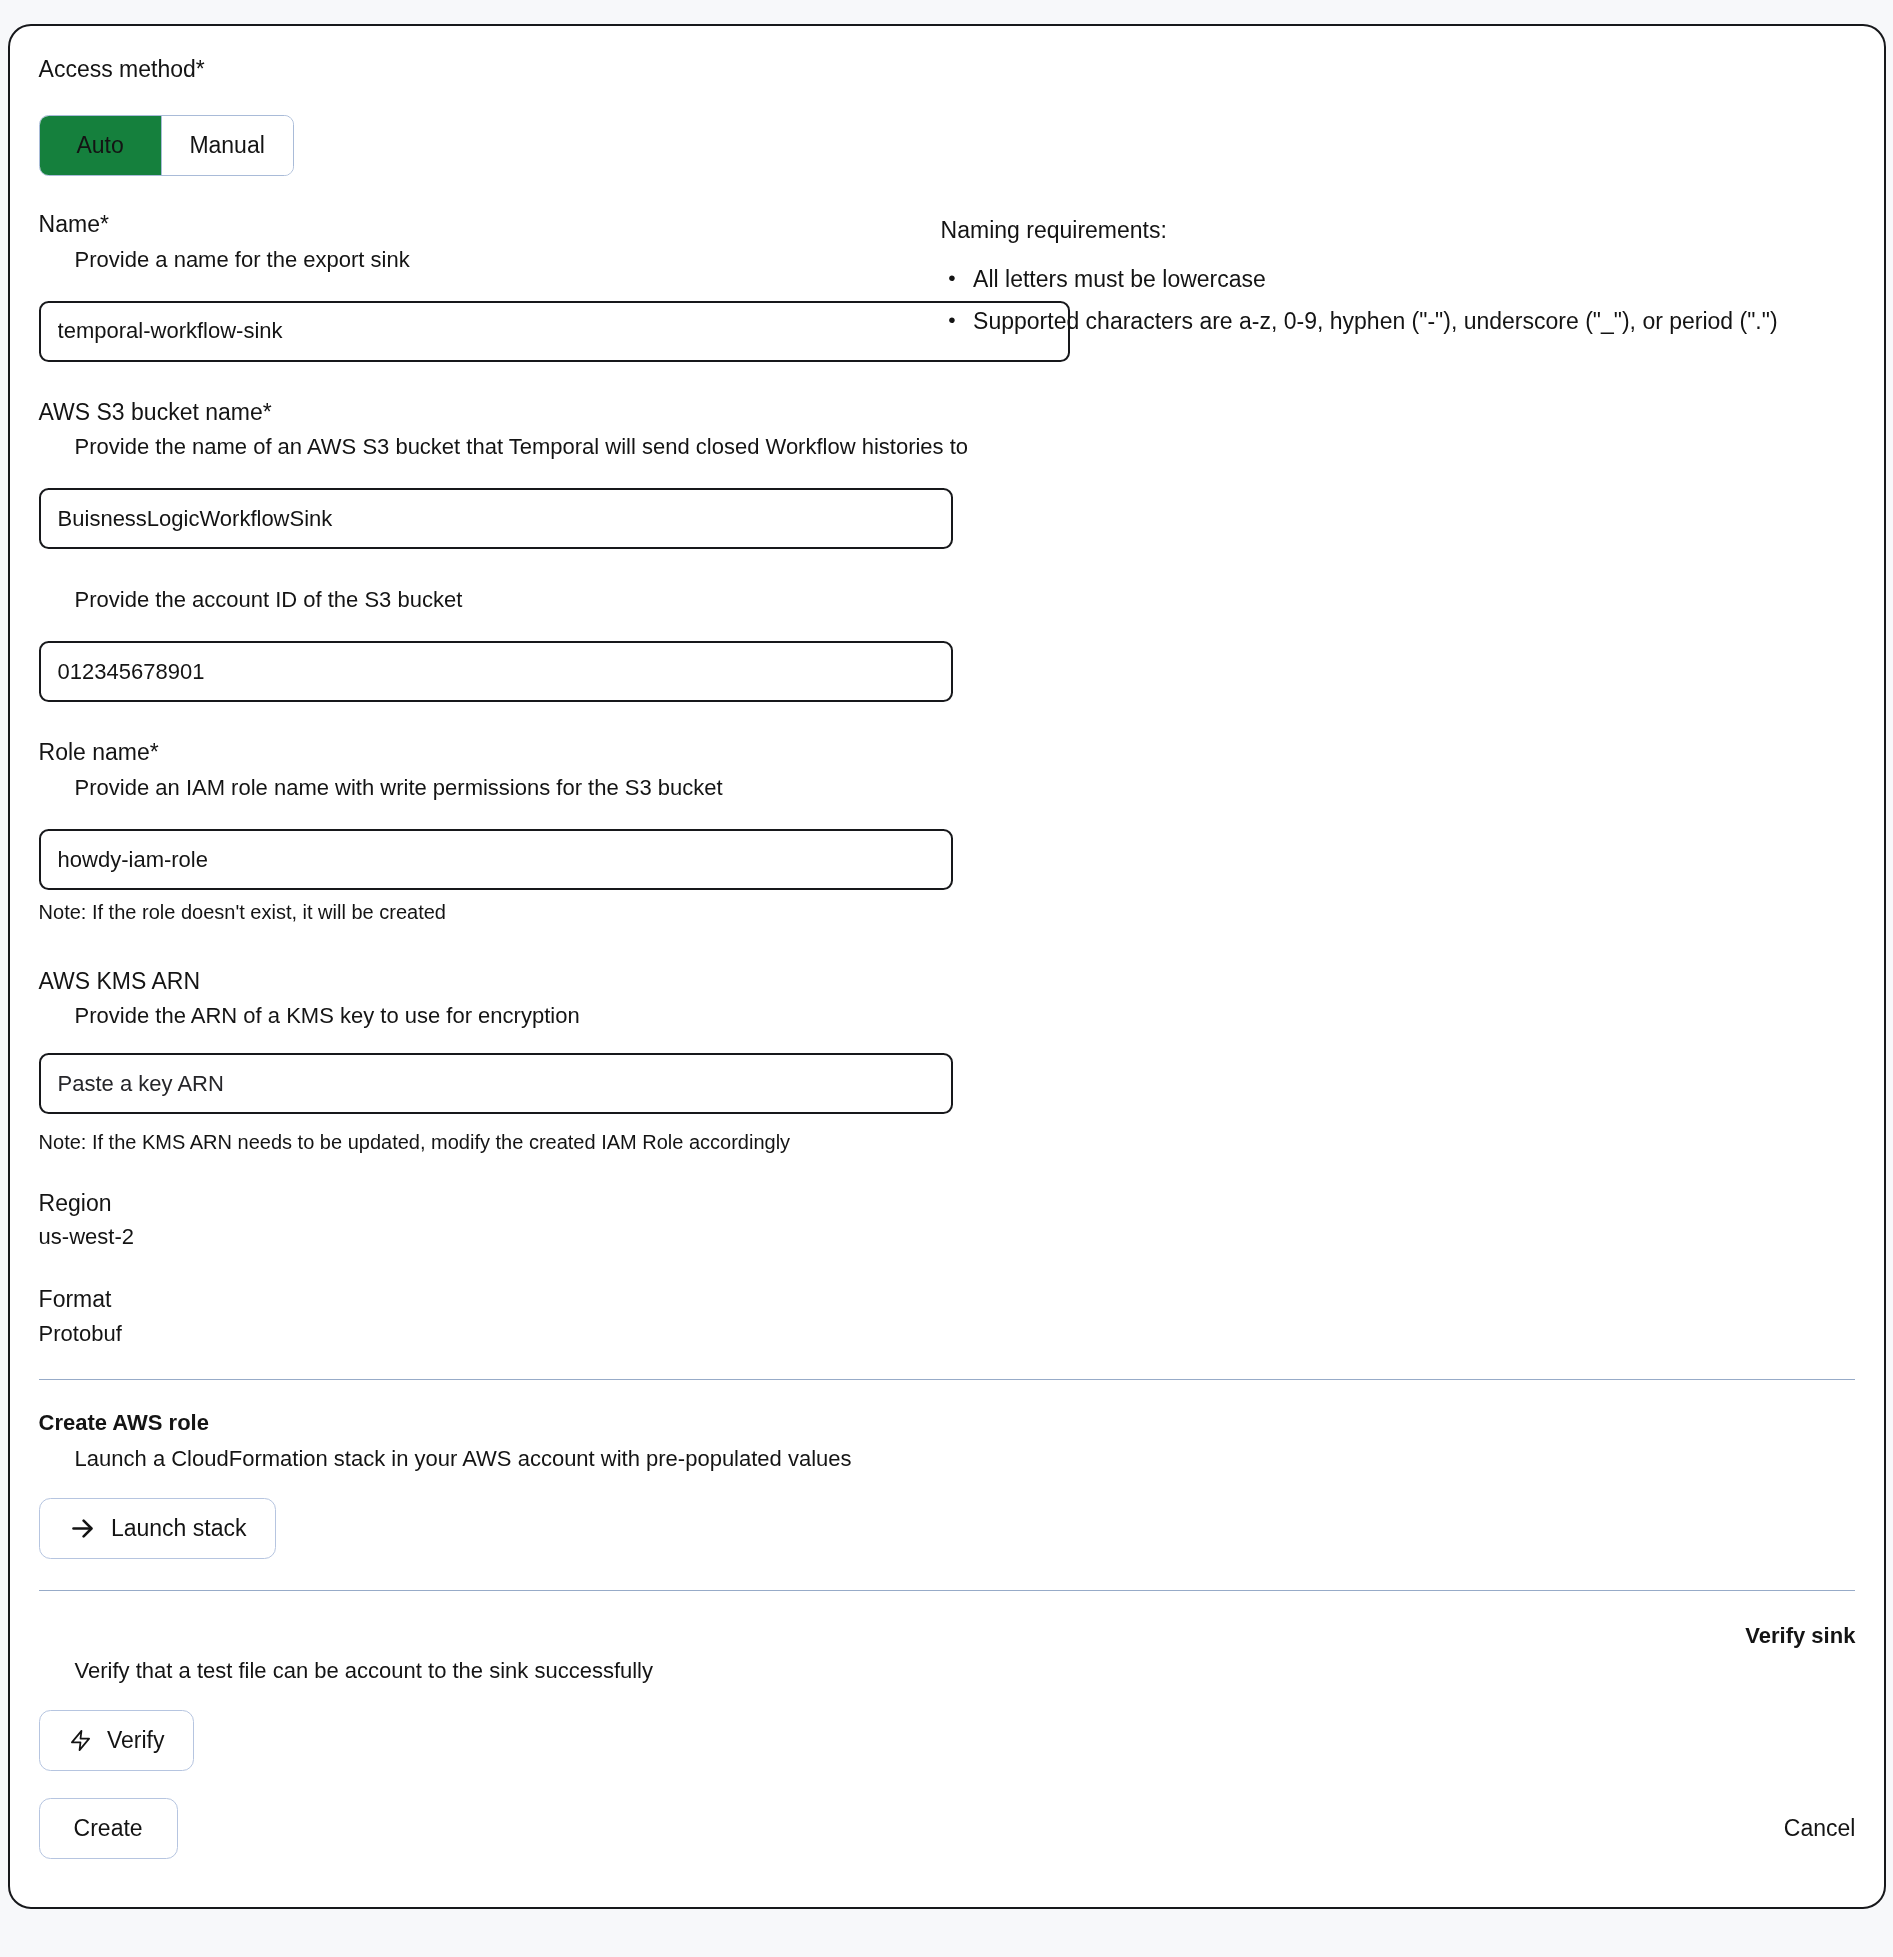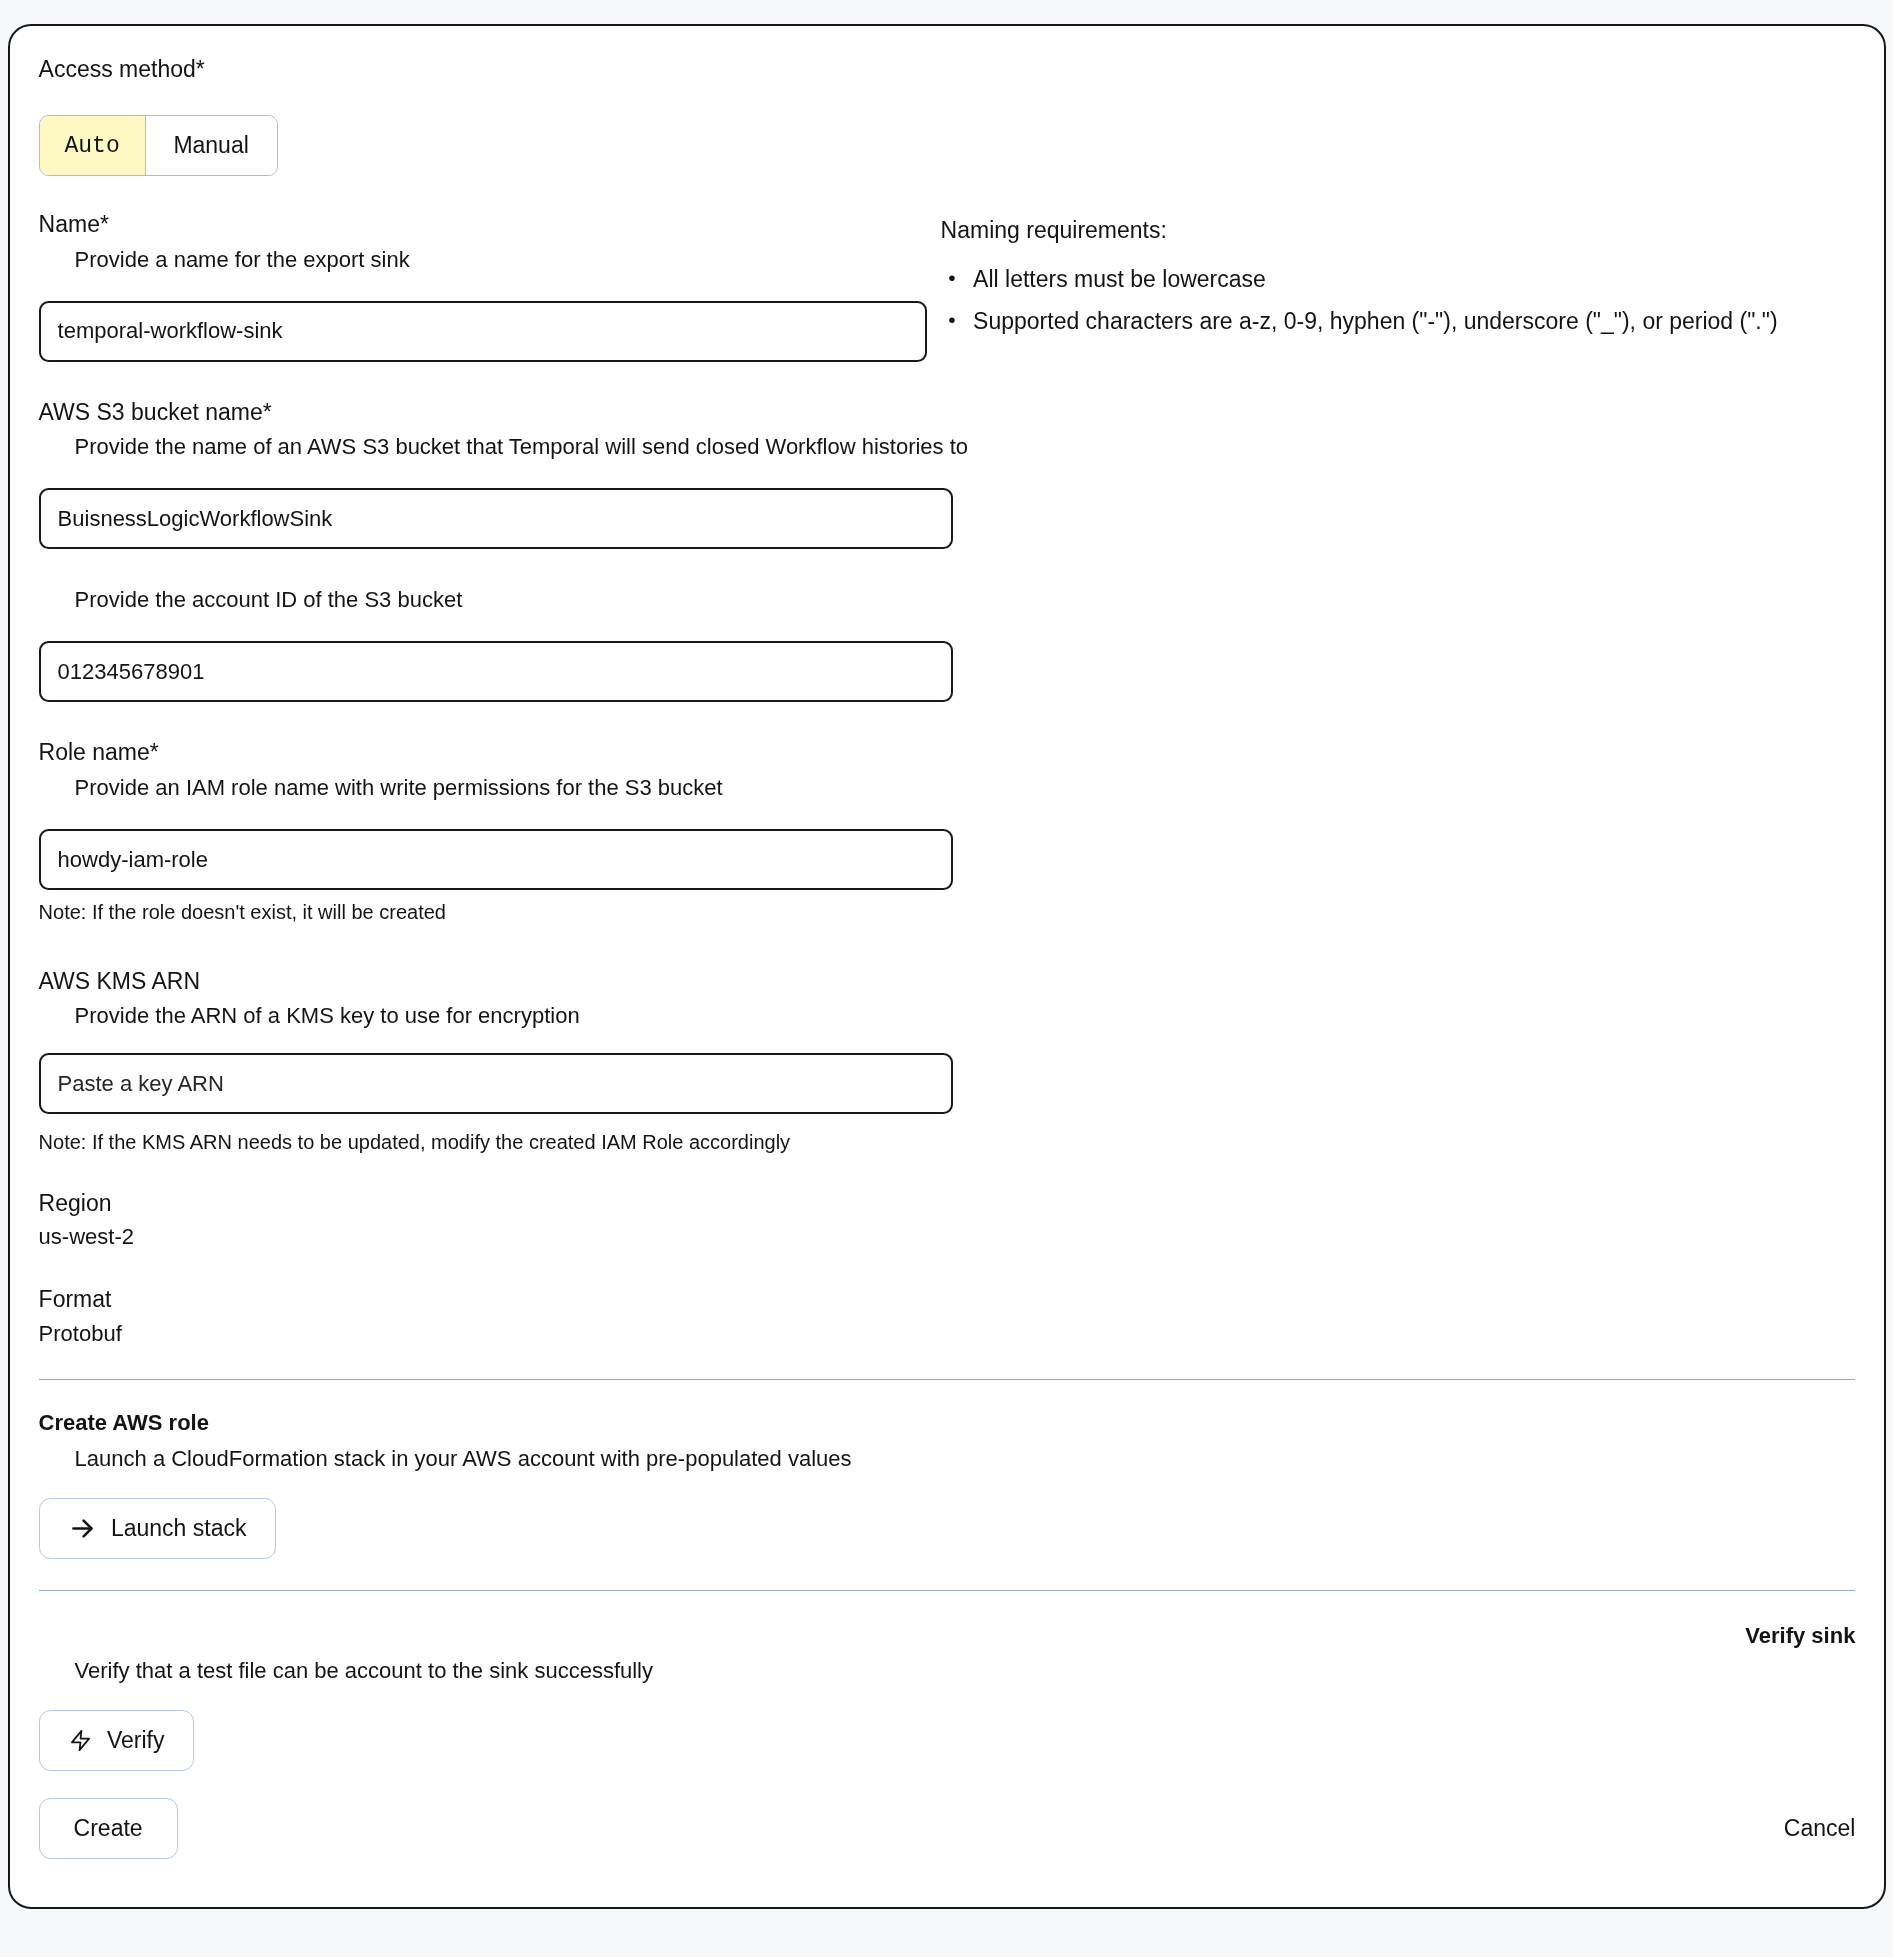--- a/index.html
+++ b/index.html
@@ -25,35 +25,35 @@
 
   .toggle{
     display:inline-flex;margin-top:31px;height:61px;
     border:1.9px solid #a9bbd8;border-radius:9.6px;overflow:hidden;
     box-sizing:border-box;cursor:pointer;
   }
   .toggle .seg{
     display:flex;align-items:center;justify-content:center;
     font-size:23px;color:#141414;box-sizing:border-box;
   }
-  .seg-auto{width:105px;background:#fef9c3;font-family:Liberation Mono, monospace;}
+  .seg-auto{width:121px;background:#15803d;}
   .seg-manual{width:132px;background:#ffffff;border-left:1.9px solid #a9bbd8;}
 
   .field{margin-top:36px;}
   .field.first{margin-top:34px;}
   input.text-input{
     display:block;box-sizing:border-box;
     margin-top:27px;height:61px;
     border:2.9px solid #17181b;border-radius:9.6px;
     padding:0 17px;font-size:22px;color:#141414;
     font-family:"Liberation Sans",sans-serif;
     background:#fff;outline:none;
   }
   input.text-input::placeholder{color:#26262a;opacity:1;}
-  .w-name{width:888px;}
+  .w-name{width:1031px;}
   .w-full{width:914px;}
 
   .naming{
     position:absolute;left:931px;top:190px;width:860px;
   }
   .naming-title{font-size:23px;line-height:29px;}
   .naming ul{margin:19px 0 0 0;padding:0;list-style:none;}
   .naming li{
     position:relative;padding-left:32.5px;
     font-size:23px;line-height:30px;margin-top:12.4px;

